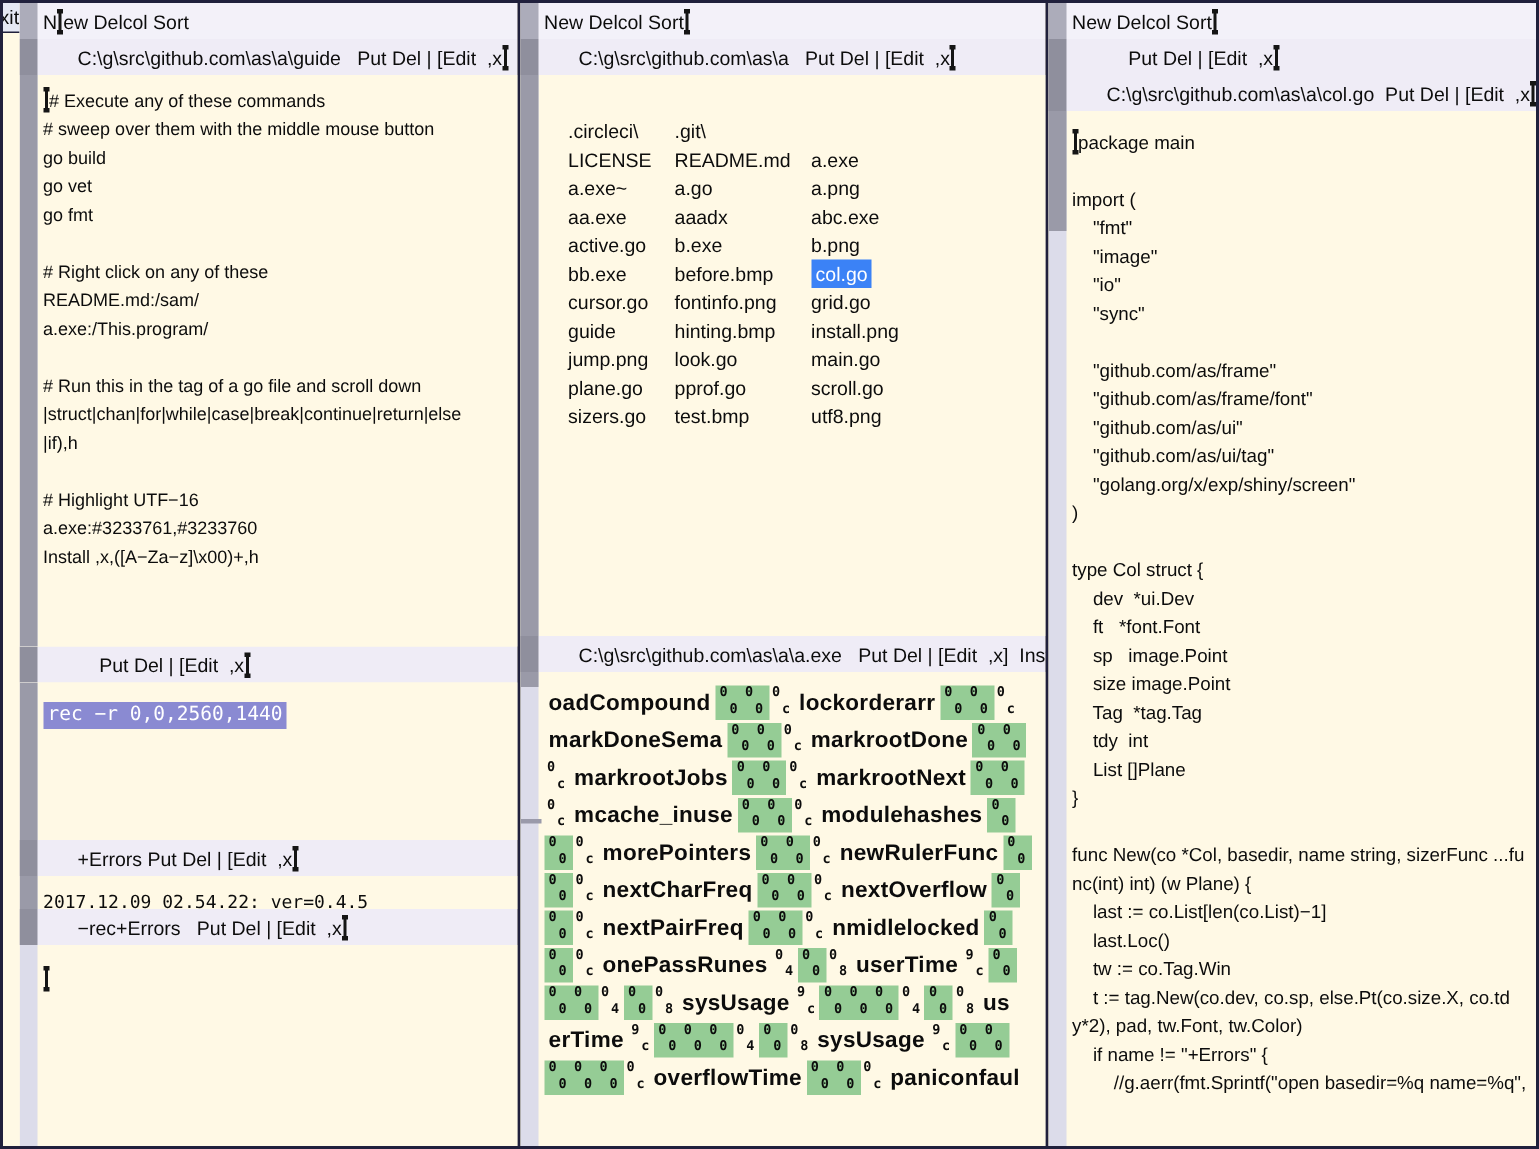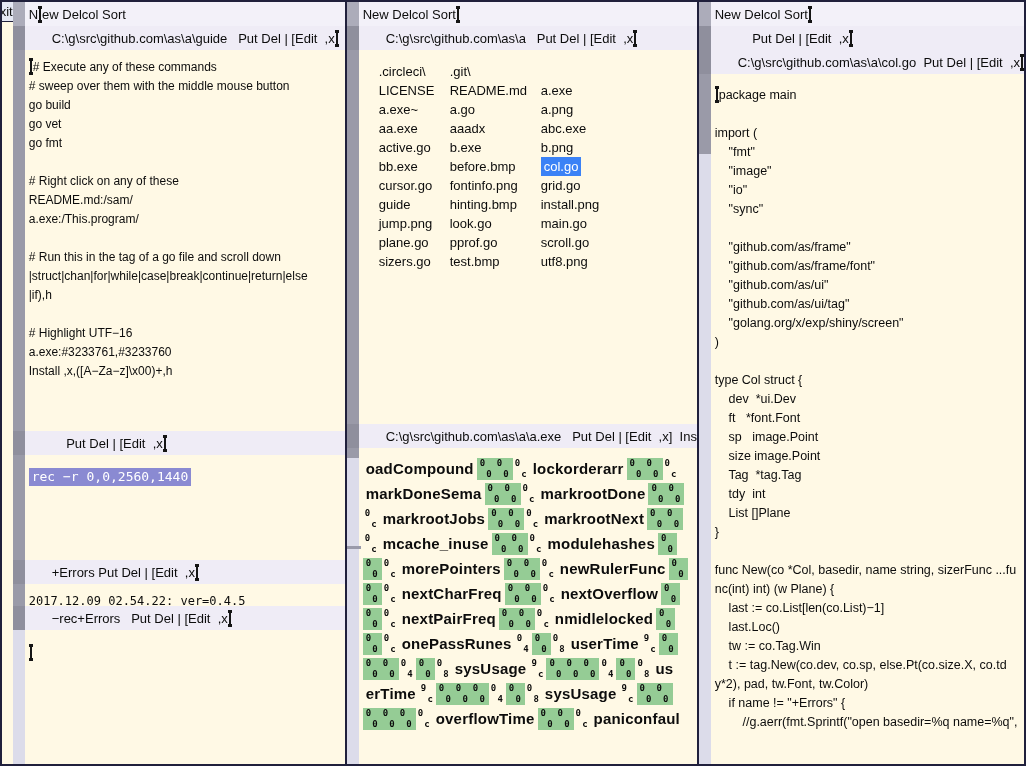--- a/index.html
+++ b/index.html
@@ -159,21 +159,21 @@
     </div>
 
     <div class="tagrow">
       <div class="sq"></div>
       <div class="tagtext"><span>C:\g\src\github.com\as\a   Put Del | [Edit  ,x</span><span class="tick"></span></div>
     </div>
     <div class="bodyrow" style="height:374px">
       <div class="sb">
               <div class="thumb" style="height:100%"></div>
             </div>
-      <div class="bcontent" style="padding-top:12px" id="dir-rows">
+      <div class="bcontent" style="padding-top:28px" id="dir-rows">
               <div class="frow"><span class="fcell c0">.circleci\</span><span class="fcell c1">.git\</span><span class="fcell c2"></span></div>
               <div class="frow"><span class="fcell c0">LICENSE</span><span class="fcell c1">README.md</span><span class="fcell c2">a.exe</span></div>
               <div class="frow"><span class="fcell c0">a.exe~</span><span class="fcell c1">a.go</span><span class="fcell c2">a.png</span></div>
               <div class="frow"><span class="fcell c0">aa.exe</span><span class="fcell c1">aaadx</span><span class="fcell c2">abc.exe</span></div>
               <div class="frow"><span class="fcell c0">active.go</span><span class="fcell c1">b.exe</span><span class="fcell c2">b.png</span></div>
               <div class="frow"><span class="fcell c0">bb.exe</span><span class="fcell c1">before.bmp</span><span class="fcell c2 sel">col.go</span></div>
               <div class="frow"><span class="fcell c0">cursor.go</span><span class="fcell c1">fontinfo.png</span><span class="fcell c2">grid.go</span></div>
               <div class="frow"><span class="fcell c0">guide</span><span class="fcell c1">hinting.bmp</span><span class="fcell c2">install.png</span></div>
               <div class="frow"><span class="fcell c0">jump.png</span><span class="fcell c1">look.go</span><span class="fcell c2">main.go</span></div>
               <div class="frow"><span class="fcell c0">plane.go</span><span class="fcell c1">pprof.go</span><span class="fcell c2">scroll.go</span></div>

